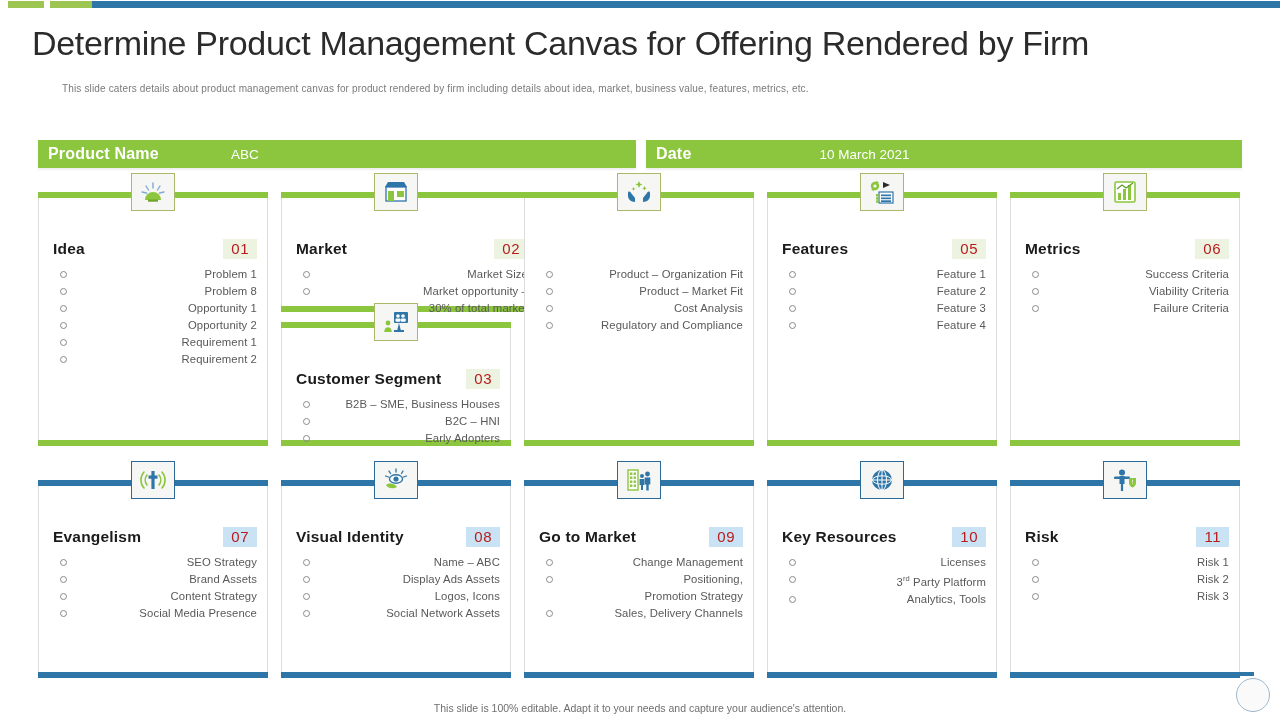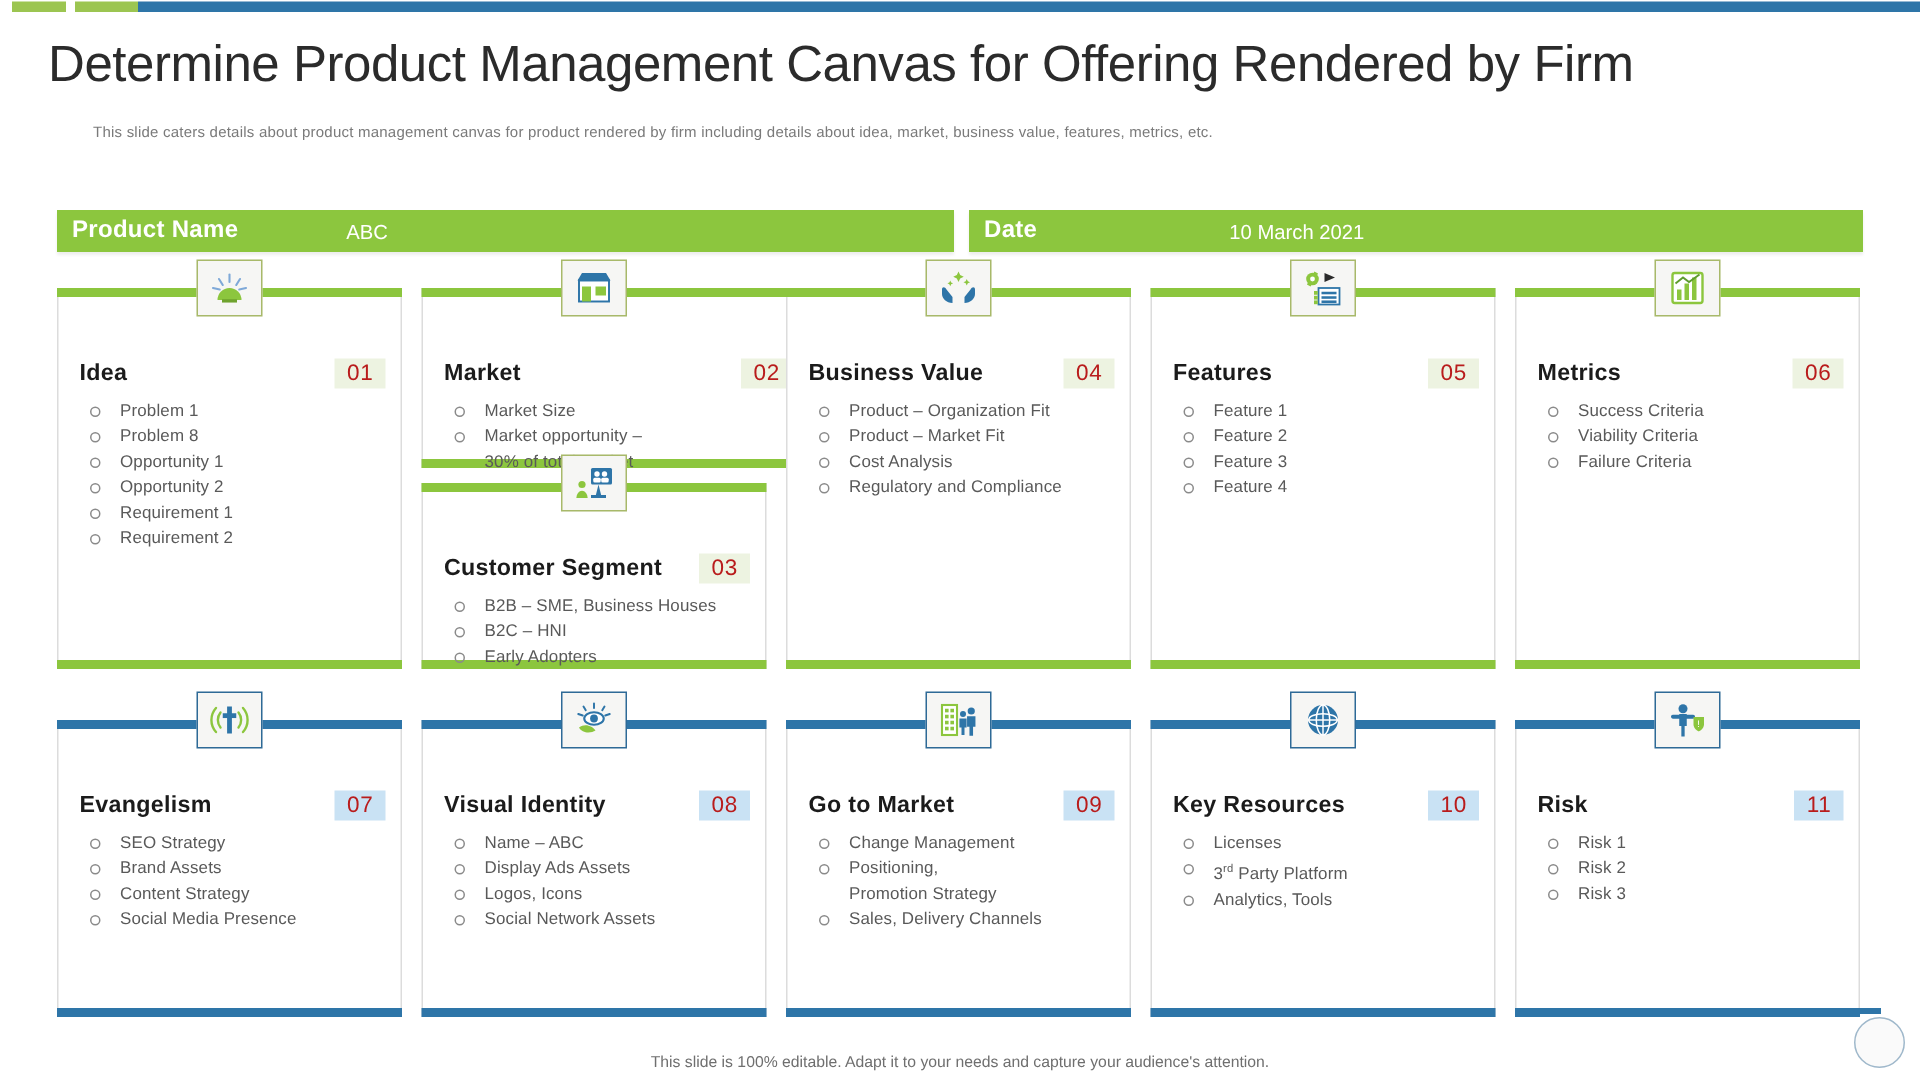--- a/index.html
+++ b/index.html
@@ -68,20 +68,21 @@
   }
   .card-num {
     font-size: 15px; color: #b91c1c; padding: 1px 8px 2px 8px; letter-spacing: .5px;
   }
   .green .card-num { background: #EDF3E1; }
   .blue  .card-num { background: #C9E2F4; }
 
   .bullets {
     position: absolute; left: 16px; right: 10px; top: 73px;
     list-style: none;
+    text-align: right;
   }
   .bullets li {
     position: relative; padding-left: 25px; margin-bottom: 1px;
     font-size: 11.3px; line-height: 16px; color: #595959; letter-spacing: .1px;
   }
   .bullets li::before {
     content: ""; position: absolute; left: 5px; top: 5px;
     width: 5px; height: 5px; border: 1px solid #8a8a8a; border-radius: 50%;
   }
   .bullets li.cont::before { display: none; }
@@ -216,24 +217,20 @@
         <rect x="11" y="20" width="10" height="2" fill="#2E75A8"></rect>
         <g fill="#8CC63E">
           <circle cx="5" cy="13" r="2.4"></circle>
           <path d="M1.2 22 a3.8 4.8 0 0 1 7.6 0 z"></path>
         </g>
       </svg>
     </div>
     <div class="card green" style="left: 524px; top: 192px; width: 230px; height: 254px;">
       <div class="accent-top"></div>
       <div class="accent-bottom"></div>
-      <div class="card-head">
-        <div class="card-title">Business Value</div>
-        <div class="card-num">04</div>
-      </div>
       <ul class="bullets">
         <li>Product – Organization  Fit</li>
         <li>Product – Market  Fit</li>
         <li>Cost Analysis</li>
         <li>Regulatory  and Compliance</li>
       </ul>
     </div>
     <div class="icon-chip g" style="left: 617px; top: 173px;">
       <svg width="26" height="24" viewBox="0 0 26 24">
         <g fill="#8CC63E">

